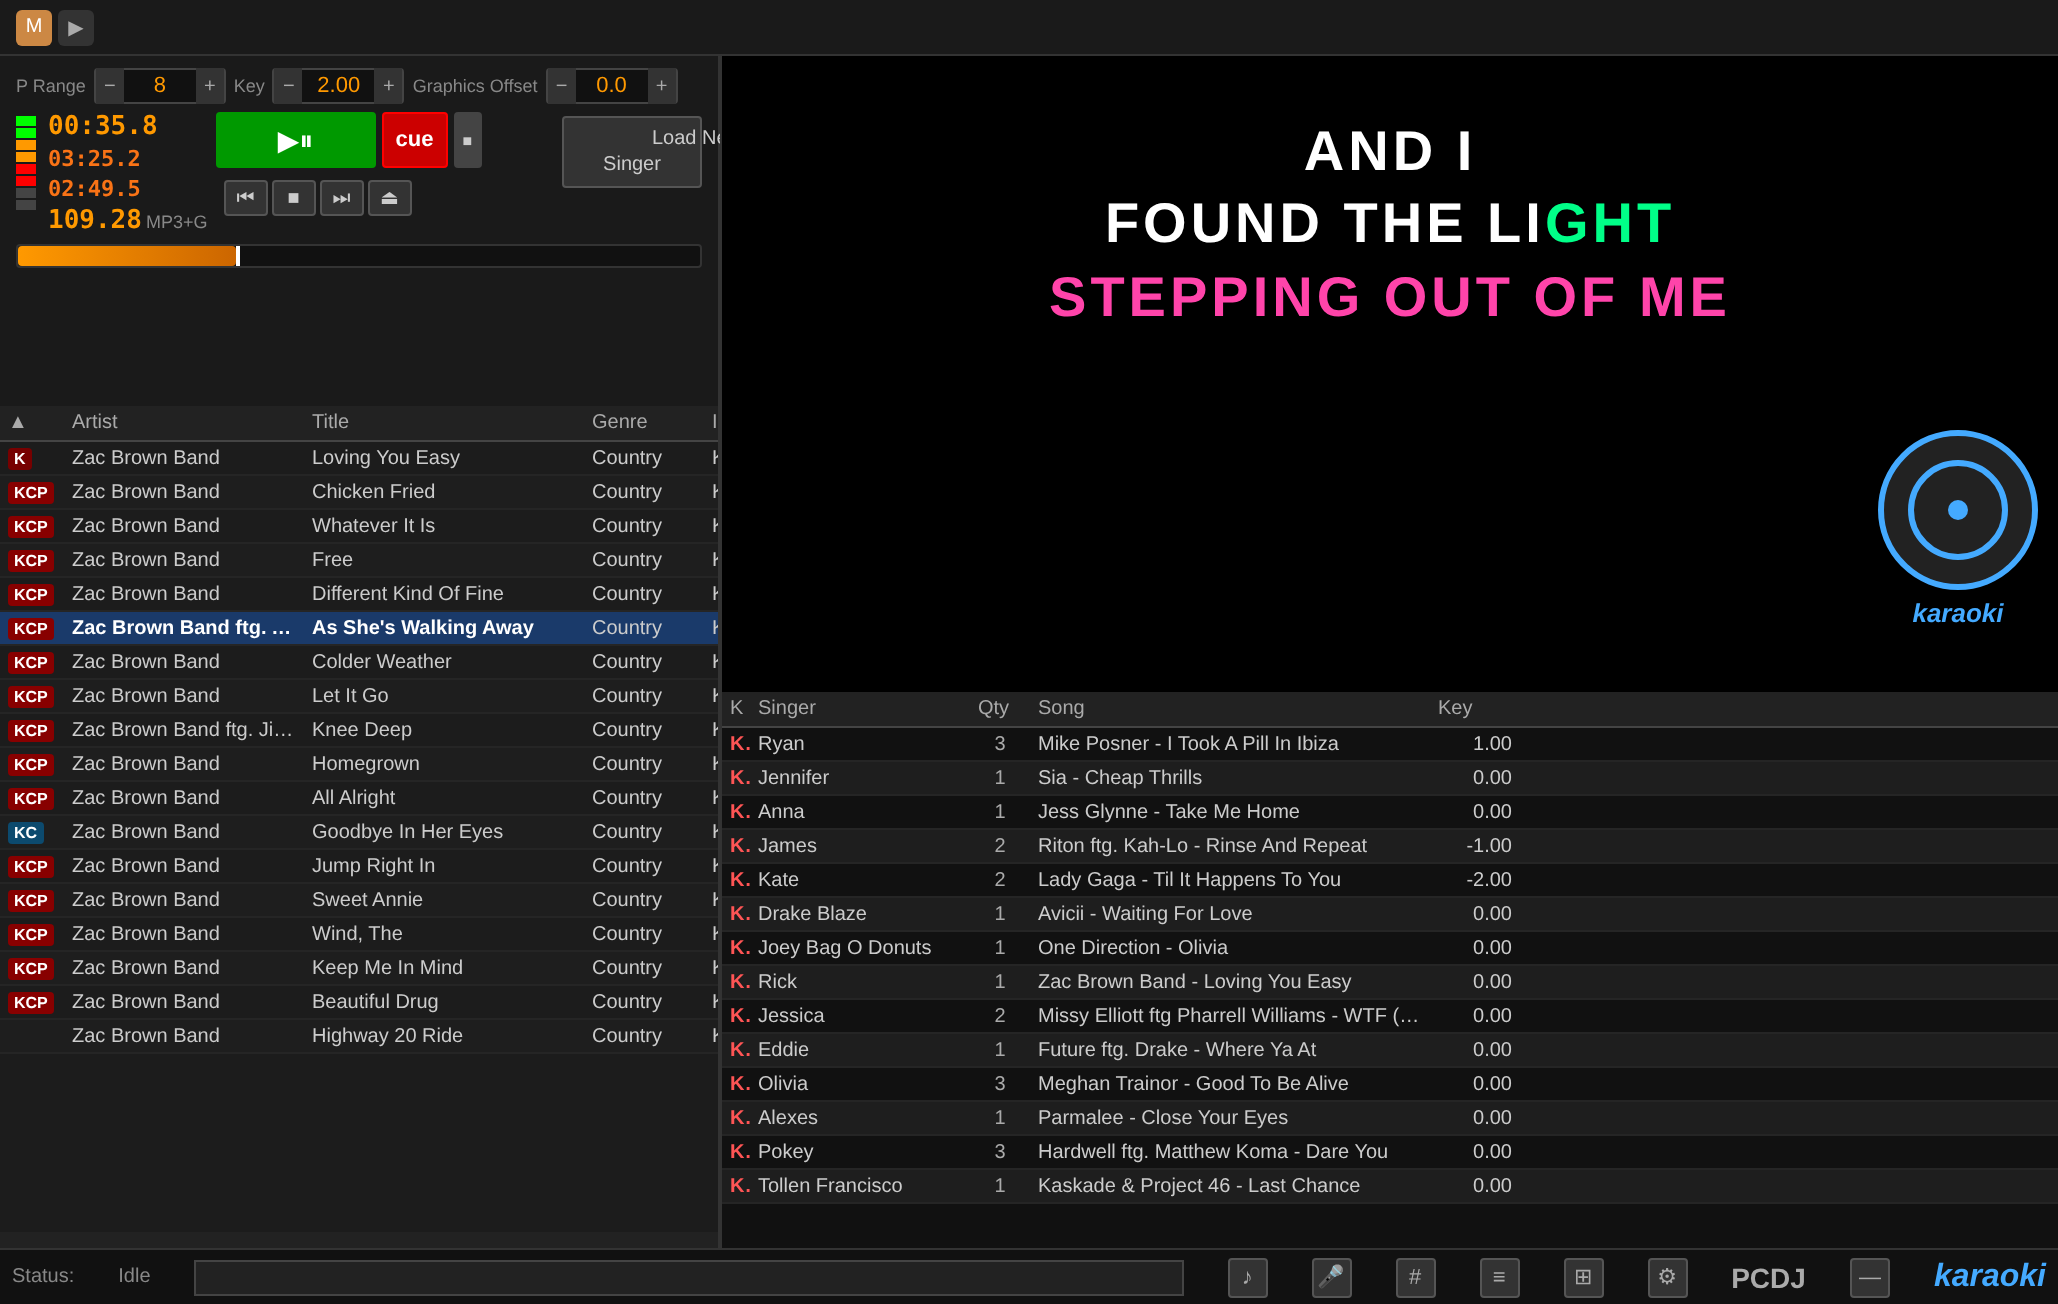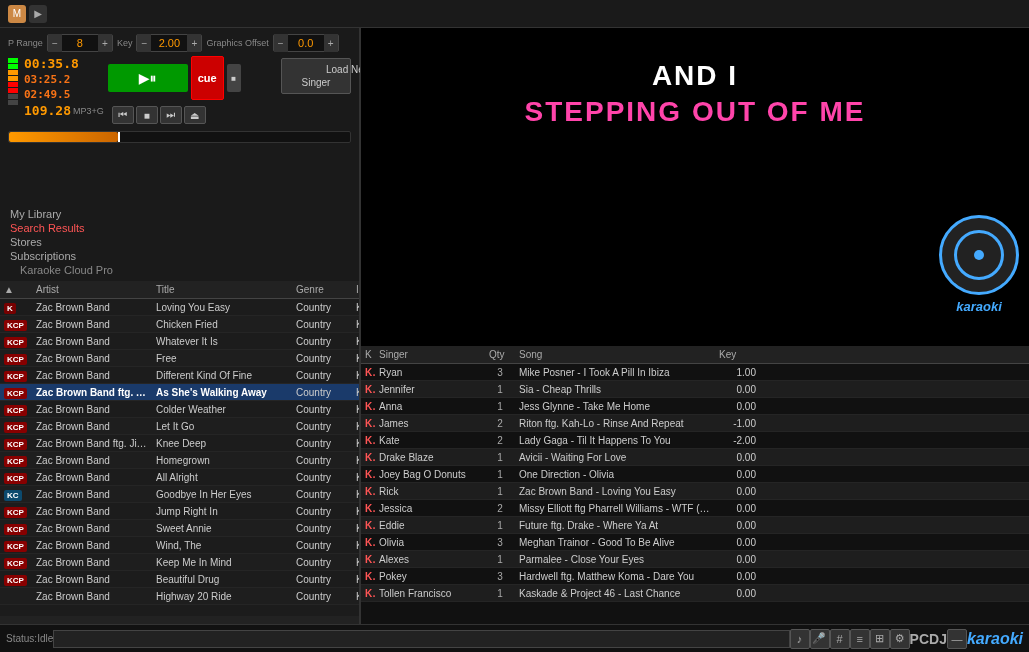--- a/index.html
+++ b/index.html
@@ -352,21 +352,21 @@
       background: #222;
     }
 
     #main-bottom {
       display: flex;
       height: 28px;
       background: #111;
       border-top: 1px solid #333;
       align-items: center;
       padding: 0 6px;
-      gap: 0;
+      gap: 22px;
     }
 
     .pcdj-text {
       color: #aaa;
       font-size: 14px;
       font-weight: bold;
     }
   </style>
 </head>
 <body>
@@ -430,21 +430,21 @@
             <span style="color:#888; font-size:9px;">MP3+G</span>
           </div>
         </div>
 
         <div style="flex:1; display:flex; flex-direction:column; gap:3px; padding-top:2px;">
 
           <div style="display:flex; gap:3px; align-items:center;">
             <div style="background:#090; width:80px; height:28px; display:flex; align-items:center; justify-content:center; border-radius:2px; cursor:pointer;">
               <span style="color:#fff; font-size:14px;">▶⏸</span>
             </div>
-            <button class="cue-btn" style="height:44px;">cue</button>
+            <button class="cue-btn" style="height:28px;">cue</button>
             <div style="background:#444; width:14px; height:28px; cursor:pointer; display:flex; align-items:center; justify-content:center; border-radius:2px;">
               <span style="color:#ccc; font-size:8px;">■</span>
             </div>
           </div>
 
           <div id="transport" style="display:flex; gap:2px;">
             <button class="trans-btn">⏮</button>
             <button class="trans-btn">■</button>
             <button class="trans-btn">⏭</button>
             <button class="trans-btn">⏏</button>
@@ -456,27 +456,20 @@
 Singer</span>
         </div>
       </div>
 
       <div style="margin:4px; height:12px; background:#111; border:1px solid #333; border-radius:2px; position:relative;">
         <div style="width:32%; height:100%; background:linear-gradient(to right, #f90, #c60); border-radius:2px;"></div>
         <div style="position:absolute; top:0; left:32%; width:2px; height:100%; background:#fff;"></div>
       </div>
     </div>
 
-    <div id="library-nav">
-      <span class="nav-item">My Library</span>
-      <span class="nav-item active">Search Results</span>
-      <span class="nav-item">Stores</span>
-      <span class="nav-item">Subscriptions</span>
-      <span class="nav-item indent">Karaoke Cloud Pro</span>
-    </div>
 
     <div class="lib-table">
       <div class="table-header">
         <div class="th col-badge">▲</div>
         <div class="th col-artist">Artist</div>
         <div class="th col-title">Title</div>
         <div class="th col-genre">Genre</div>
         <div class="th col-incase">In Case</div>
       </div>
       <div class="table-body" id="lib-table-body">
@@ -646,20 +639,24 @@
     </div>
 
 
     <div class="lib-scroll-h"></div>
   </div>
 
   <div id="queue-panel">
 
     <div id="lyrics-area">
       <div class="lyrics-line white">AND I</div>
+      <div class="lyrics-line" style="display:flex; gap:0;">
+        <span style="color:#fff;">FOUND THE LI</span>
+        <span style="color:#00ff88;">GHT</span>
+      </div>
       <div class="lyrics-line pink">STEPPING OUT OF ME</div>
 
       <div id="karaoki-logo">
         <div class="logo-circle">
           <div class="logo-inner">
             <div class="logo-dot"></div>
           </div>
         </div>
         <div class="karaoki-text">karaoki</div>
       </div>

